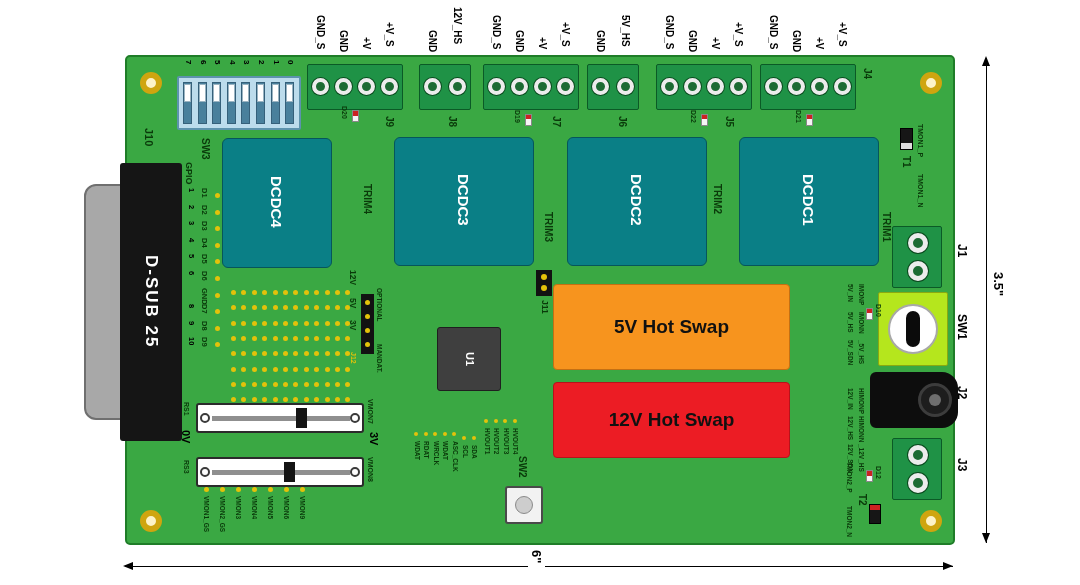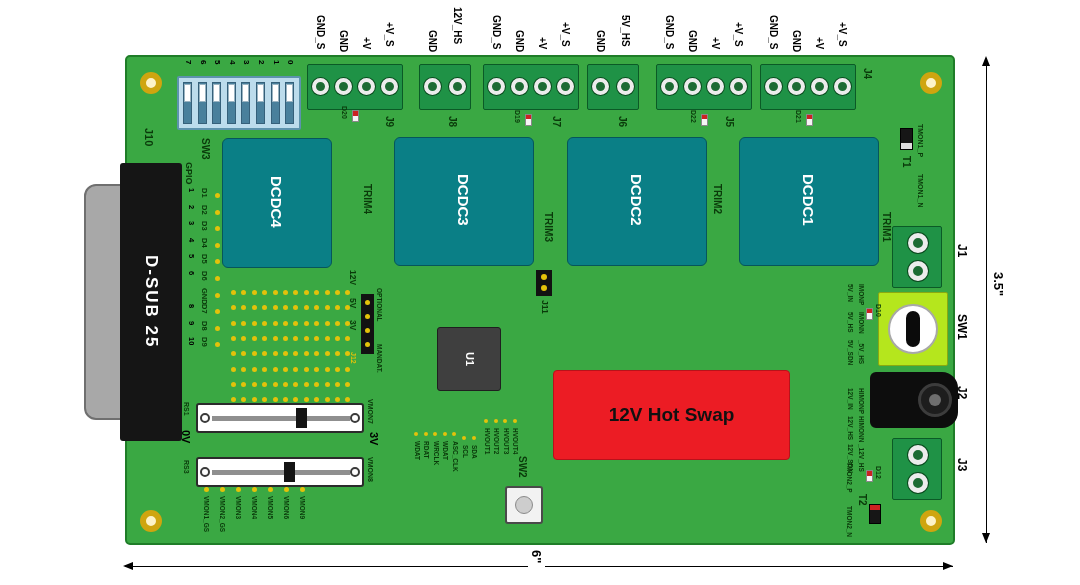--- a/index.html
+++ b/index.html
@@ -62,21 +62,24 @@
   <div class="dsub-body" style="left:120px;top:163px;width:62px;height:278px">
     <span class="dsub-label">D-SUB 25</span>
   </div>
   <div class="vtext" style="left:143px;top:128px;height:26px;font-size:11px">J10</div>
 
   <div class="dip" style="left: 177px; top: 76px; width: 124px; height: 54px; background: rgb(188, 220, 236);"></div>
   <div class="vtext" style="left:200px;top:138px;height:26px;font-size:10px">SW3</div>
 
   <div class="vtext" style="left:184px;top:162px;height:28px;font-size:9px">GPIO</div>
 
-  <div class="hs hs12" style="left: 553px; top: 370px; width: 237px; height: 90px; background: rgb(236, 28, 36);">
+  <div class="hs hs5" style="left: 553px; top: 284px; width: 237px; height: 86px; background: rgb(247, 148, 30);">
+    <span>5V Hot Swap</span>
+  </div>
+  <div class="hs hs12" style="left: 553px; top: 382px; width: 237px; height: 76px; background: rgb(236, 28, 36);">
     <span>12V Hot Swap</span>
   </div>
 
   <div class="u1" style="left:437px;top:327px;width:64px;height:64px">
     <span class="vtext vstatic" style="color:#fff;font-size:11px">U1</span>
   </div>
 
   <div class="hdr" style="left:536px;top:270px;width:16px;height:26px">
     <div class="dot" style="left:5px;top:4px;width:6px;height:6px"></div>
     <div class="dot" style="left:5px;top:15px;width:6px;height:6px"></div>

